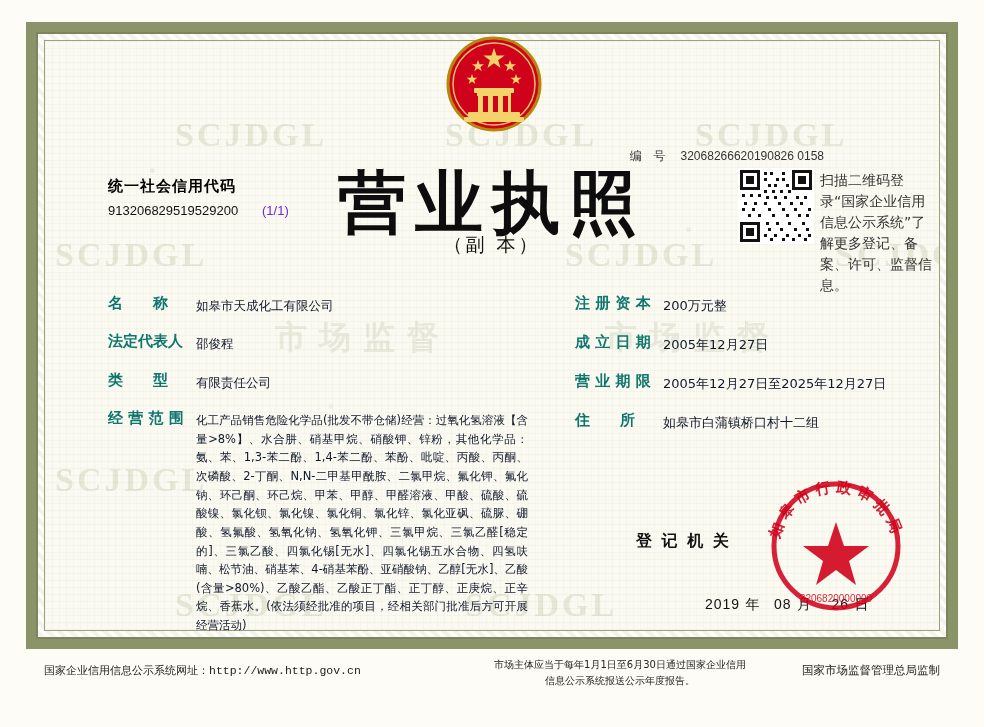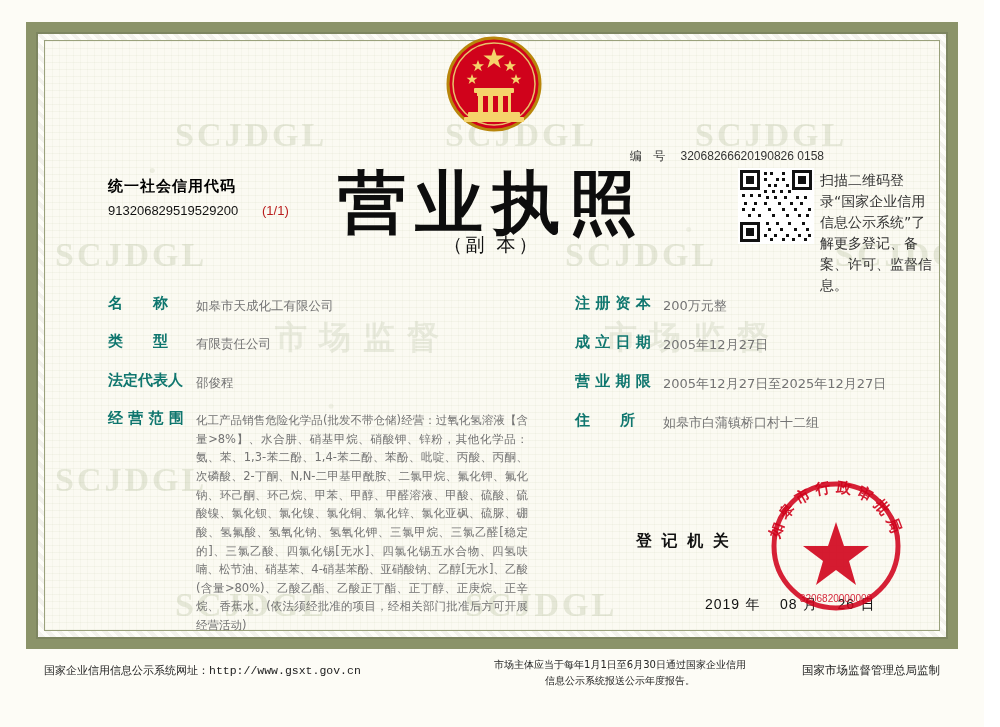--- a/index.html
+++ b/index.html
@@ -163,21 +163,21 @@
     top: 203px;
     font-size: 13px;
     color: #111;
     font-family: "Liberation Sans", sans-serif;
   }
   .credit-code-copy {
     position: absolute;
     left: 262px;
     top: 203px;
     font-size: 13px;
-    color: #b91c1c;
+    color: #6d28d9;
     font-family: "Liberation Sans", sans-serif;
   }
   
   .fields-left {
     position: absolute;
     left: 108px;
     top: 294px;
     width: 420px;
   }
   .fields-right {
@@ -196,21 +196,21 @@
     font-size: 15px;
     font-weight: bold;
     color: #0f766e;
     display: flex;
     justify-content: space-between;
     letter-spacing: 0;
   }
   .row .fvalue {
     flex: 1;
     font-size: 12.5px;
-    color: #737373;
+    color: #0f172a;
     line-height: 1.55;
     padding-top: 2px;
   }
   .row.scope .fvalue {
     font-size: 11.5px;
     line-height: 1.62;
     text-align: justify;
   }
   .row.big-value .fvalue { font-size: 13px; }
   .registrar {
@@ -406,26 +406,26 @@
   <div class="credit-code-label">统一社会信用代码</div>
   <div class="credit-code-value">913206829519529200</div>
   <div class="credit-code-copy">(1/1)</div>
 
   <div class="fields-left">
     <div class="row">
       <div class="flabel">名　　称</div>
       <div class="fvalue">如皋市天成化工有限公司</div>
     </div>
     <div class="row">
+      <div class="flabel">法定代表人</div>
+      <div class="fvalue">邵俊程</div>
+    </div>
+    <div class="row">
       <div class="flabel">类　　型</div>
       <div class="fvalue">有限责任公司</div>
-    </div>
-    <div class="row">
-      <div class="flabel">法定代表人</div>
-      <div class="fvalue">邵俊程</div>
     </div>
     <div class="row scope">
       <div class="flabel">经 营 范 围</div>
       <div class="fvalue">化工产品销售危险化学品(批发不带仓储)经营：过氧化氢溶液【含量&gt;8%】、水合肼、硝基甲烷、硝酸钾、锌粉，其他化学品：氨、苯、1,3-苯二酚、1,4-苯二酚、苯酚、吡啶、丙酸、丙酮、次磷酸、2-丁酮、N,N-二甲基甲酰胺、二氯甲烷、氟化钾、氟化钠、环己酮、环己烷、甲苯、甲醇、甲醛溶液、甲酸、硫酸、硫酸镍、氯化钡、氯化镍、氯化铜、氯化锌、氯化亚砜、硫脲、硼酸、氢氟酸、氢氧化钠、氢氧化钾、三氯甲烷、三氯乙醛[稳定的]、三氯乙酸、四氯化锡[无水]、四氯化锡五水合物、四氢呋喃、松节油、硝基苯、4-硝基苯酚、亚硝酸钠、乙醇[无水]、乙酸(含量&gt;80%)、乙酸乙酯、乙酸正丁酯、正丁醇、正庚烷、正辛烷、香蕉水。(依法须经批准的项目，经相关部门批准后方可开展经营活动)</div>
     </div>
   </div>
 
   <div class="fields-right">
     <div class="row big-value">
       <div class="flabel">注 册 资 本</div>
@@ -443,21 +443,21 @@
       <div class="flabel">住　　所</div>
       <div class="fvalue">如皋市白蒲镇桥口村十二组</div>
     </div>
   </div>
 
   <div class="registrar">登 记 机 关</div>
 
   <div class="date-line">
     <span class="num">2019</span>
     <span>年</span>
-    <span class="num" style="margin-left:14px;">08</span>
+    <span class="num" style="margin-left:8px;">08</span>
     <span>月</span>
     <span class="num" style="margin-left:14px;">26</span>
     <span>日</span>
   </div>
 
   <div class="seal">
     <svg viewBox="0 0 160 160" width="160" height="160" xmlns="http://www.w3.org/2000/svg">
       <defs>
         <path id="sealArc" d="M 80,80 m -58,0 a 58,58 0 1,1 116,0" fill="none"></path>
         <path id="sealArcTop" d="M 22,84 A 58,58 0 0 1 138,84" fill="none"></path>
@@ -466,19 +466,19 @@
       <polygon points="80,56 88,80 113,80 93,95 100,119 80,104 60,119 67,95 47,80 72,80" fill="#d0021b" opacity="0.9"></polygon>
       <text font-size="15" font-weight="bold" fill="#d0021b" opacity="0.9" font-family="DejaVu Sans, sans-serif" letter-spacing="5">
         <textPath href="#sealArcTop" startOffset="50%" text-anchor="middle">如皋市行政审批局</textPath>
       </text>
       <text x="80" y="136" font-size="10" fill="#d0021b" opacity="0.85" text-anchor="middle" font-family="Liberation Sans, sans-serif">3206820000000</text>
     </svg>
   </div>
 
   <div class="footer">
     <div class="footer-left">
-      <span>国家企业信用信息公示系统网址：</span><span class="url">http://www.gsxt.gov.cn</span>
+      <span>国家企业信用信息公示系统网址：</span><span class="url">http://www.http.gov.cn</span>
     </div>
     <div class="footer-center">市场主体应当于每年1月1日至6月30日通过国家企业信用信息公示系统报送公示年度报告。</div>
     <div class="footer-right">国家市场监督管理总局监制</div>
   </div>
 
 </div>
 
 </body></html>

